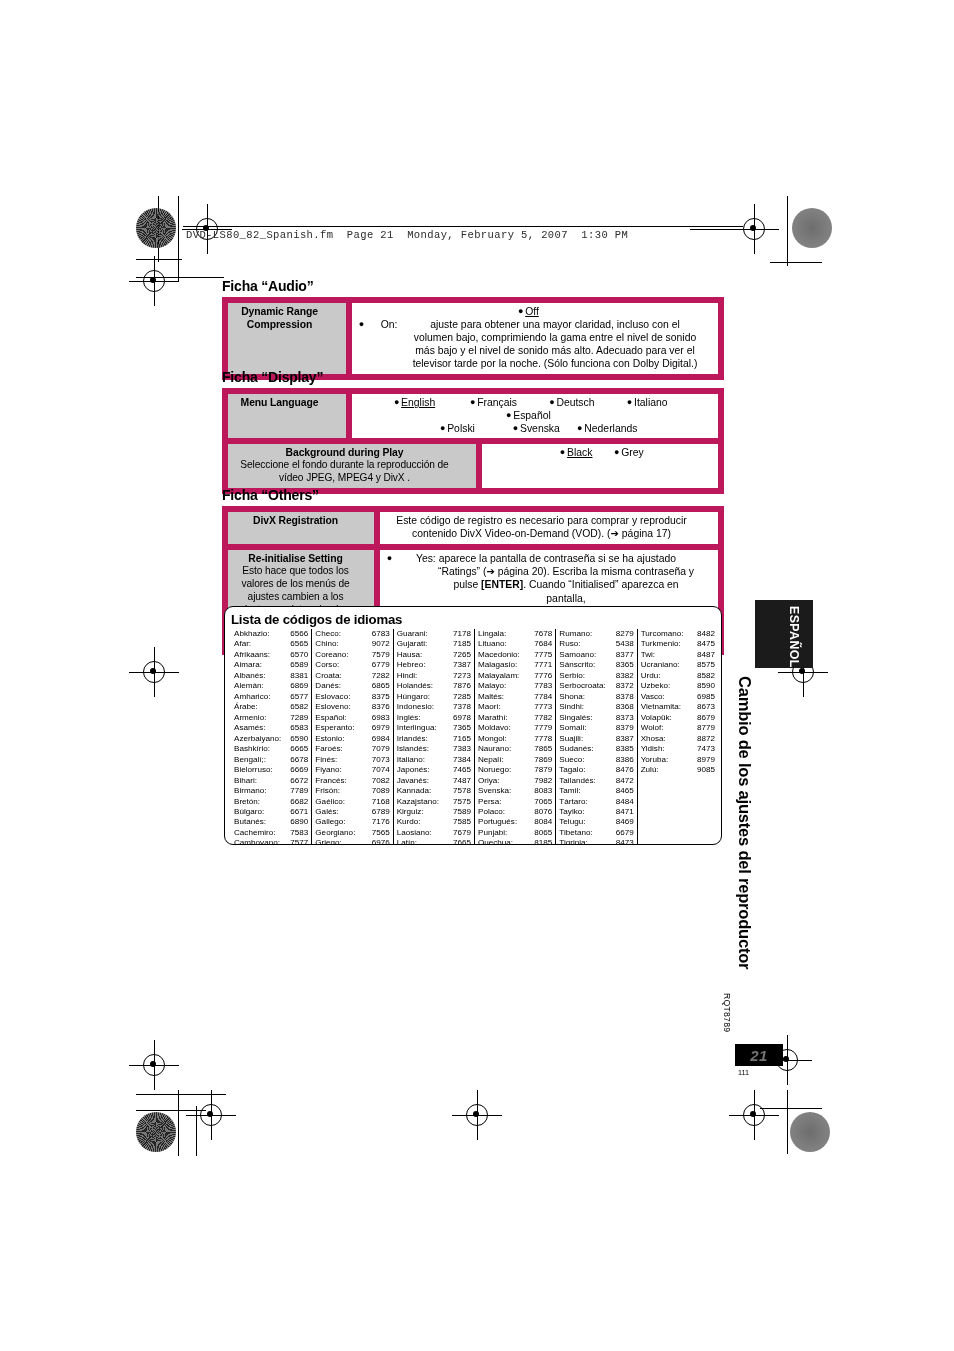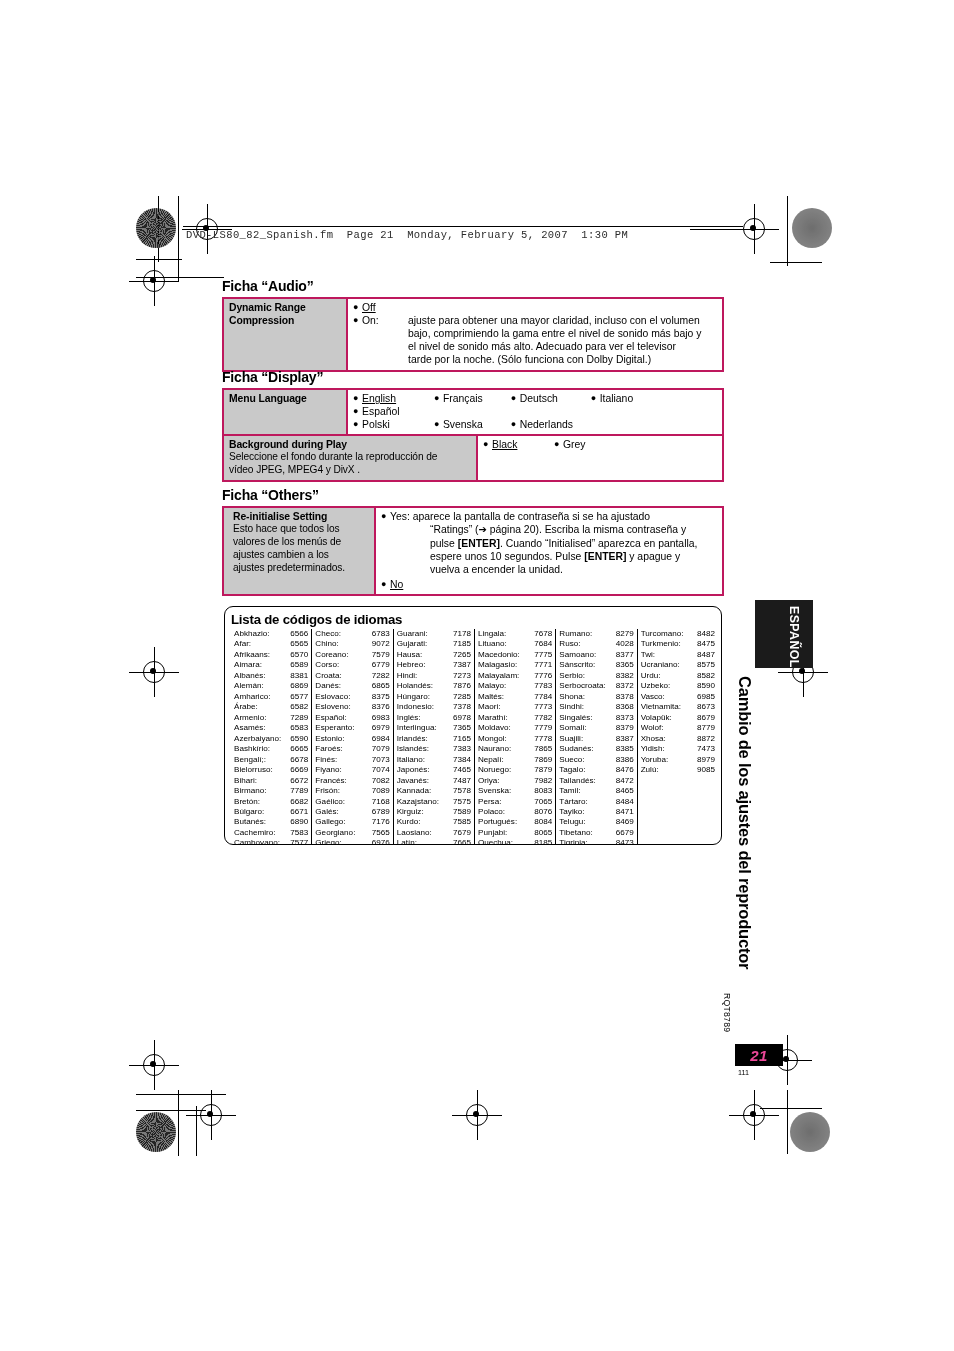--- a/index.html
+++ b/index.html
@@ -30,21 +30,21 @@
     font-family:"Liberation Mono","DejaVu Sans Mono",monospace;
     font-size:10.5px;letter-spacing:.4px;color:#2b2b2b;white-space:pre;
   }
   .headrule{position:absolute;left:183px;top:226px;width:560px;height:1px;background:#000;}
 
   
   .sectitle{position:absolute;font-size:14px;font-weight:bold;letter-spacing:-.2px;}
 
   
   table.tbl{position:absolute;border-collapse:collapse;table-layout:fixed;}
-  table.tbl td{border:2px solid #be185d;vertical-align:top;padding:2px 20px 3px 5px;font-size:10.4px;line-height:1.26;}
+  table.tbl td{border:6px solid #be185d;vertical-align:top;padding:2px 20px 3px 5px;font-size:10.4px;line-height:1.26;text-align:center;}
   td.lbl{background:#c9c9c9;font-weight:bold;font-size:11.2px;letter-spacing:-.1px;}
   td.lbl .sub{font-weight:normal;font-size:10.2px;display:block;line-height:1.27;}
   .bullet{display:inline-block;width:9px;font-size:9px;vertical-align:top;line-height:1.35;}
   .u{text-decoration:underline;text-underline-offset:1px;}
   .opt{display:inline-block;white-space:nowrap;}
   .bld{font-weight:bold;}
   .arrow{font-size:10px;}
 
   .drc-desc{display:flex;}
   .drc-desc .k{width:46px;flex:none;}
@@ -80,21 +80,21 @@
     position:absolute;left:724px;top:676px;width:30px;height:380px;
     writing-mode:vertical-rl;
     font-size:16.5px;font-weight:bold;letter-spacing:-.2px;color:#000;
     display:flex;align-items:flex-start;
   }
   .rqt{
     position:absolute;left:722px;top:993px;
     writing-mode:vertical-rl;font-size:8.6px;letter-spacing:.3px;
   }
   .pagenum{
-    position:absolute;left:735px;top:1044px;width:48px;height:22px;background:#000;color:#ec4899;
+    position:absolute;left:735px;top:1044px;width:48px;height:22px;background:#000;color:#737373;
     font-style:italic;font-weight:bold;font-size:15px;
     display:flex;align-items:center;justify-content:center;letter-spacing:.5px;
   }
   .pagesub{position:absolute;left:738px;top:1068px;font-size:7.2px;}
 </style>
 </head>
 <body>
 
 <div class="page">
 
@@ -219,20 +219,28 @@
 
   <div class="sectitle" style="left:222px;top:487px;">Ficha “Others”</div>
 
   <table class="tbl" style="left:222px;top:506px;width:502px;">
     <colgroup>
         <col style="width:152px">
         <col>
       </colgroup>
 
     <tbody>
+        <tr>
+      <td class="lbl" style="padding-left:9px;">
+        <span>DivX Registration</span>
+      </td>
+      <td>
+        <span>Este código de registro es necesario para comprar y reproducir contenido DivX Video-on-Demand (VOD). (</span><span class="arrow">➔</span><span> página 17)</span>
+      </td>
+    </tr>
 
     <tr>
       <td class="lbl" style="padding-left:9px;">
         <span>Re-initialise Setting</span>
         <span class="sub">Esto hace que todos los valores de los menús de ajustes cambien a los ajustes predeterminados.</span>
       </td>
       <td>
         <div class="yesblock">
           <span class="bullet">●</span>
           <span class="v">
@@ -597,21 +605,21 @@
             <span class="cd">8185</span>
           </div>
         </div>
         <div class="lcol">
           <div class="lrow">
             <span class="nm">Rumano:</span>
             <span class="cd">8279</span>
           </div>
           <div class="lrow">
             <span class="nm">Ruso:</span>
-            <span class="cd">4028</span>
+            <span class="cd">5438</span>
           </div>
           <div class="lrow">
             <span class="nm">Samoano:</span>
             <span class="cd">8377</span>
           </div>
           <div class="lrow">
             <span class="nm">Sánscrito:</span>
             <span class="cd">8365</span>
           </div>
           <div class="lrow">

